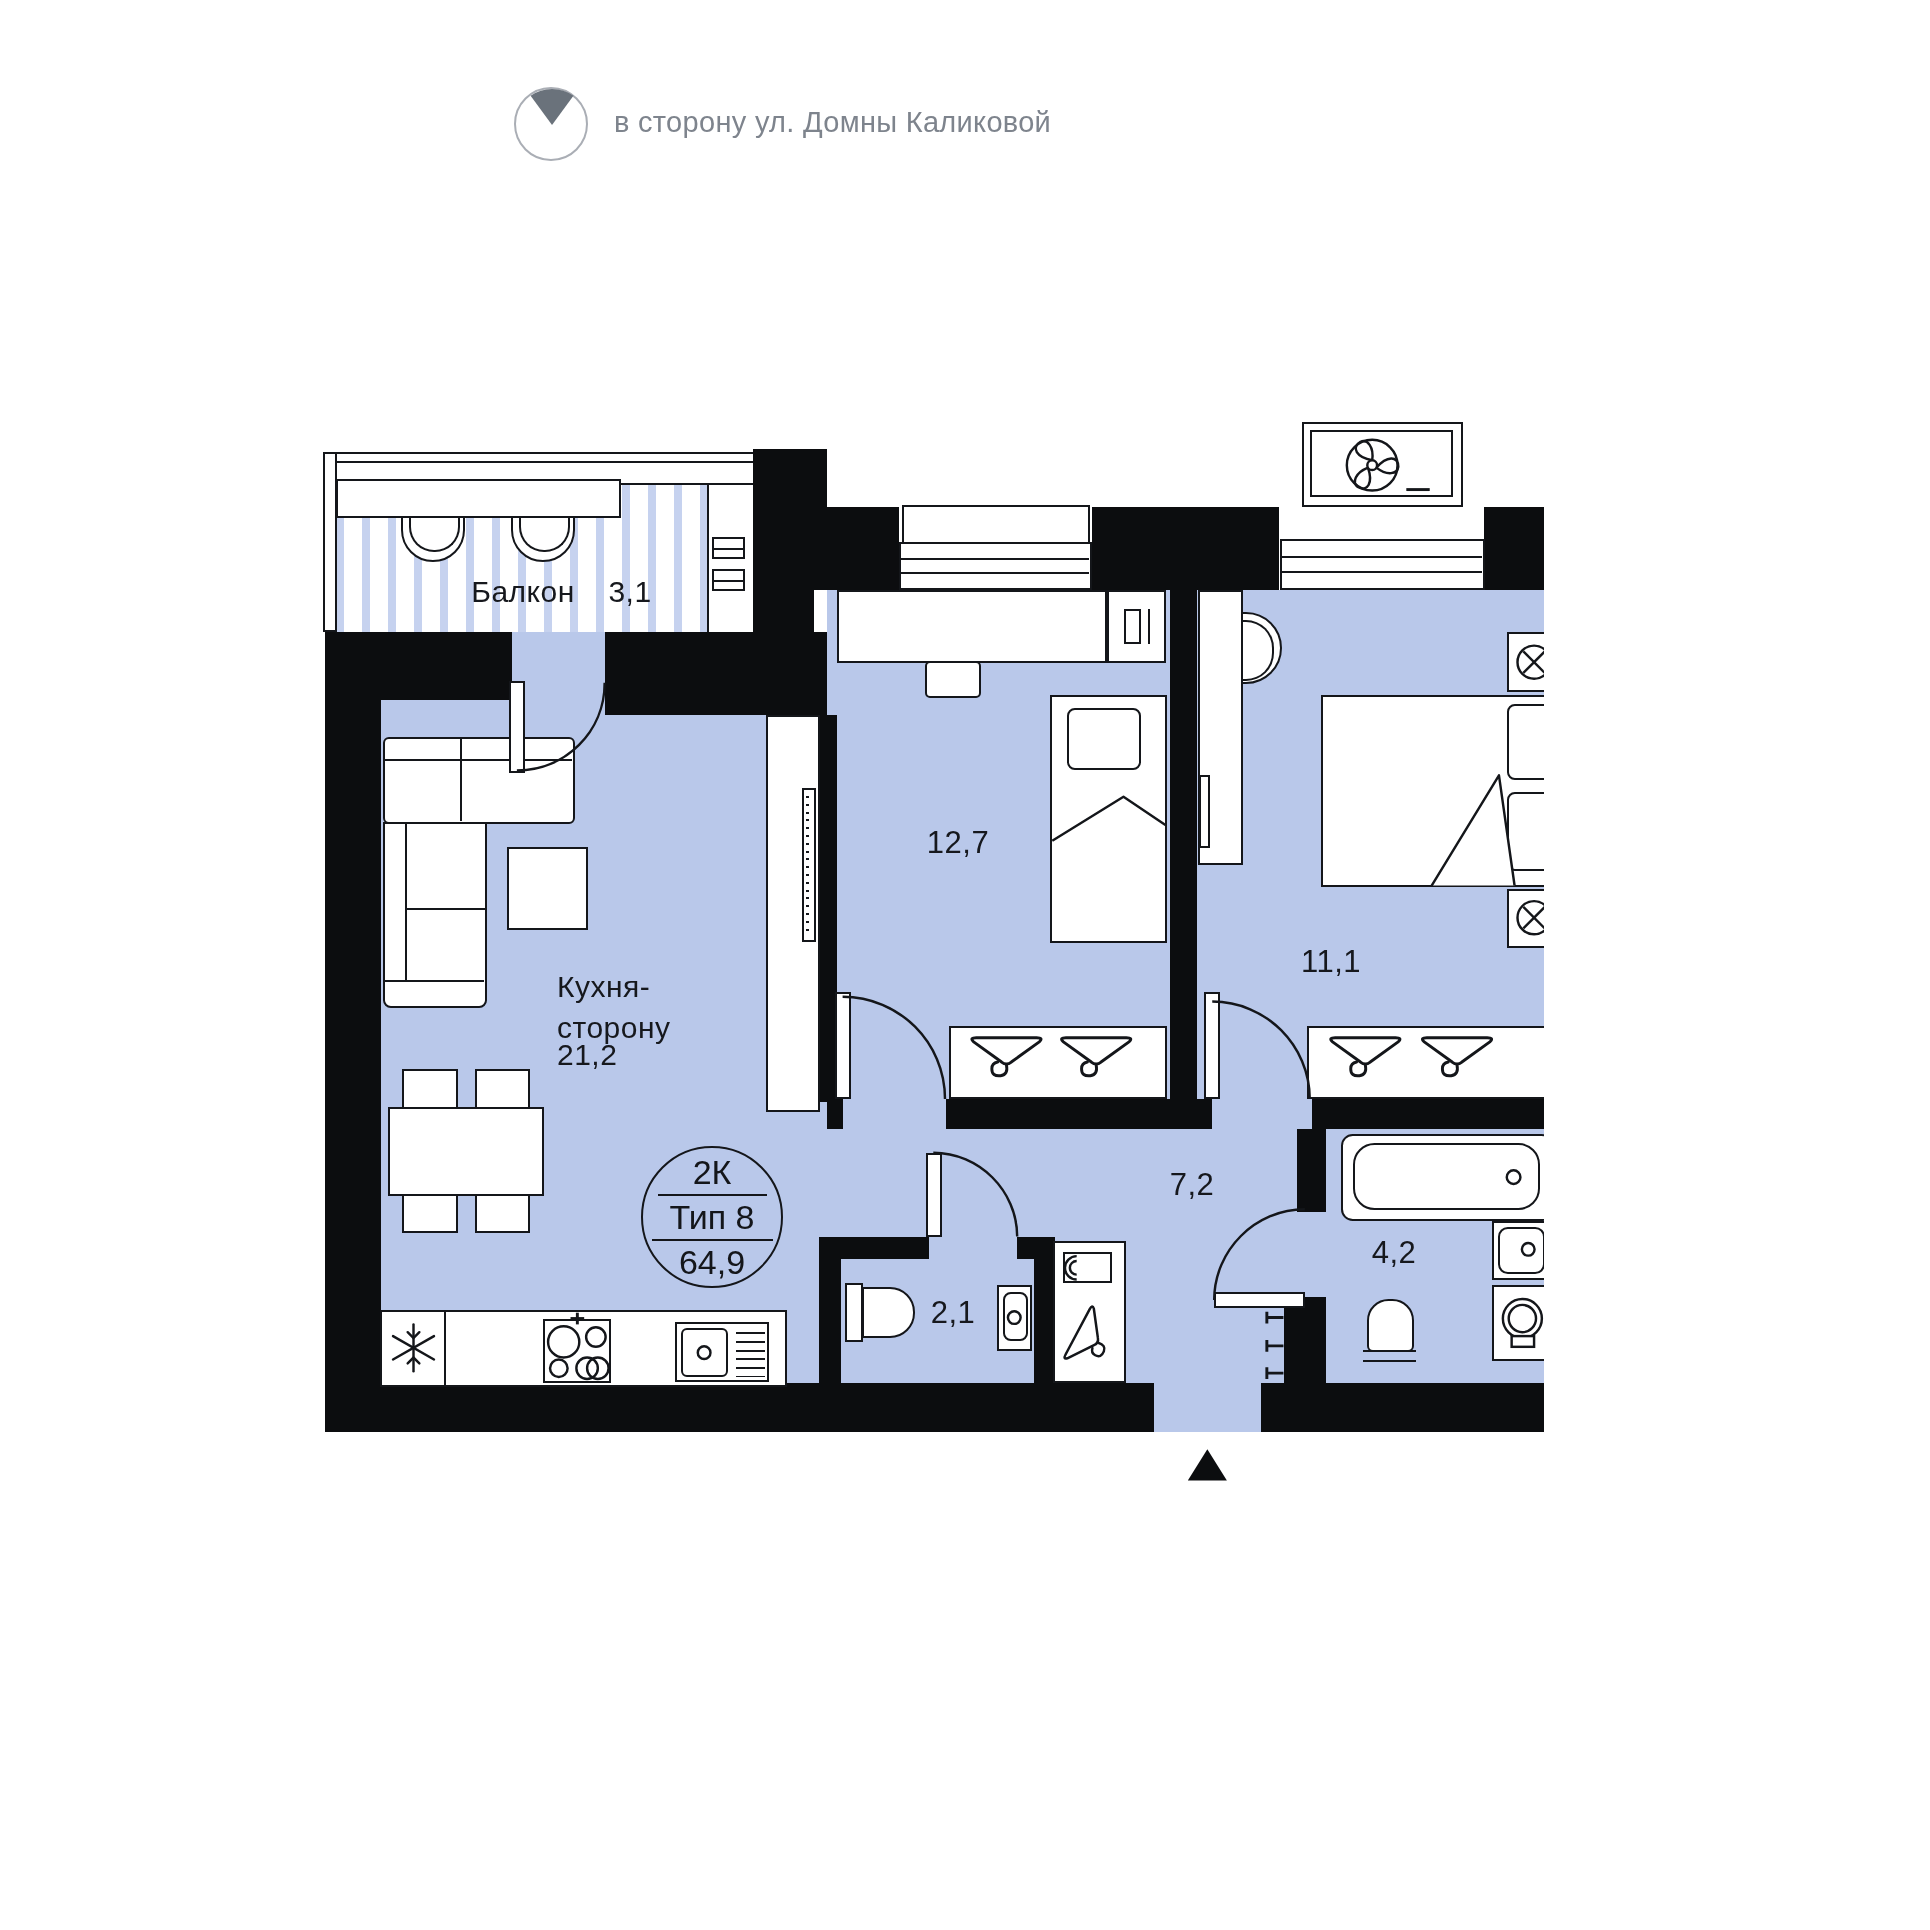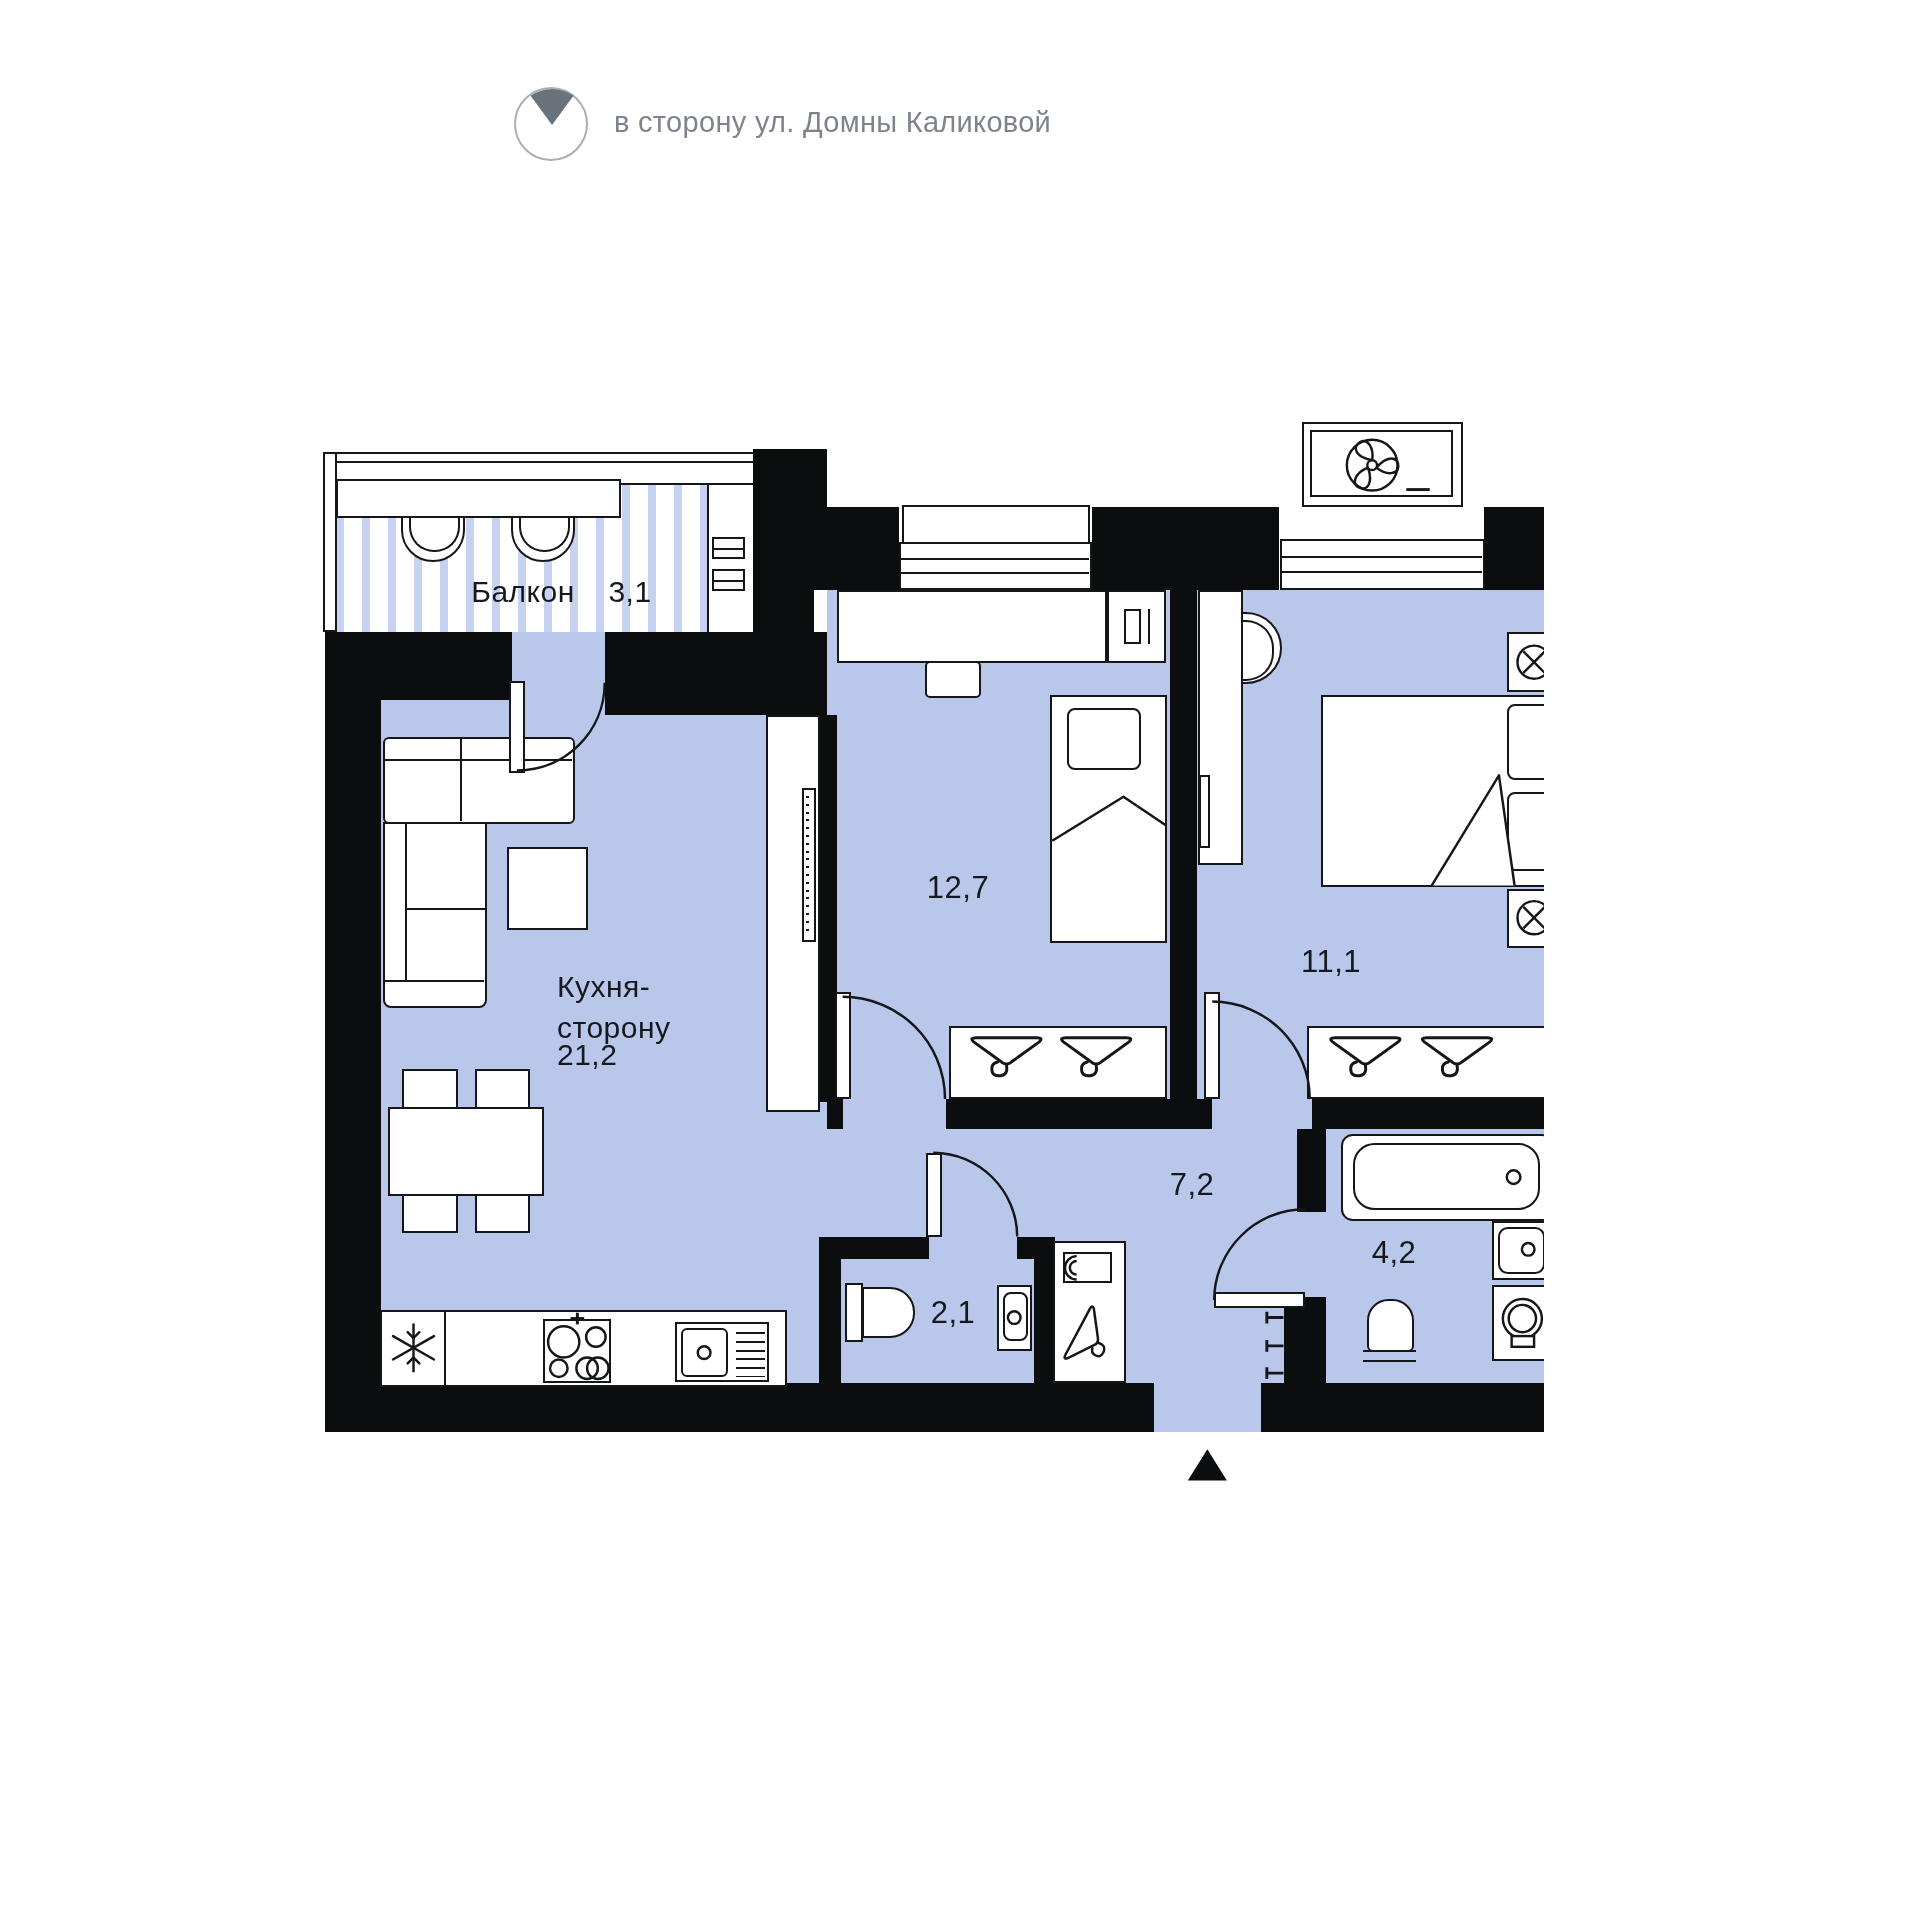--- a/index.html
+++ b/index.html
@@ -271,28 +271,35 @@
       <rect x="1550" y="1370" width="23" height="11" fill="#ffffff"></rect>
     </g>
     <g stroke="#14161a" stroke-width="3" fill="none">
       <path d="M1316,1351 h-17 m0,-6 v12"></path>
       <path d="M1316,1380 h-17 m0,-6 v12"></path>
       <path d="M1316,1408 h-17 m0,-6 v12"></path>
     </g>
     <polygon points="1218,1518 1258,1518 1238,1486" fill="#0c0d0f"></polygon>
   </svg>
 
+  <div class="badge">
+    <span>2К</span>
+    <div class="div1"></div>
+    <span>Тип 8</span>
+    <div class="div2"></div>
+    <span>64,9</span>
+  </div>
 
   <div class="lbl" style="left:523px;top:592px;font-size:30px;">Балкон</div>
   <div class="lbl" style="left:630px;top:592px;font-size:30px;">3,1</div>
 
   <div class="lbl-left" style="left:557px;top:970px;">Кухня-</div>
   <div class="lbl-left" style="left:557px;top:1011px;">сторону</div>
   <div class="lbl-left" style="left:557px;top:1038px;">21,2</div>
 
-  <div class="lbl" style="left:958px;top:888px;">12,7</div>
+  <div class="lbl" style="left:958px;top:843px;">12,7</div>
   <div class="lbl" style="left:1331px;top:962px;">11,1</div>
   <div class="lbl" style="left:1177px;top:1185px;margin-left:15px;">7,2</div>
   <div class="lbl" style="left:953px;top:1313px;">2,1</div>
   <div class="lbl" style="left:1394px;top:1253px;">4,2</div>
 
 </div>
 
 
 </body></html>

